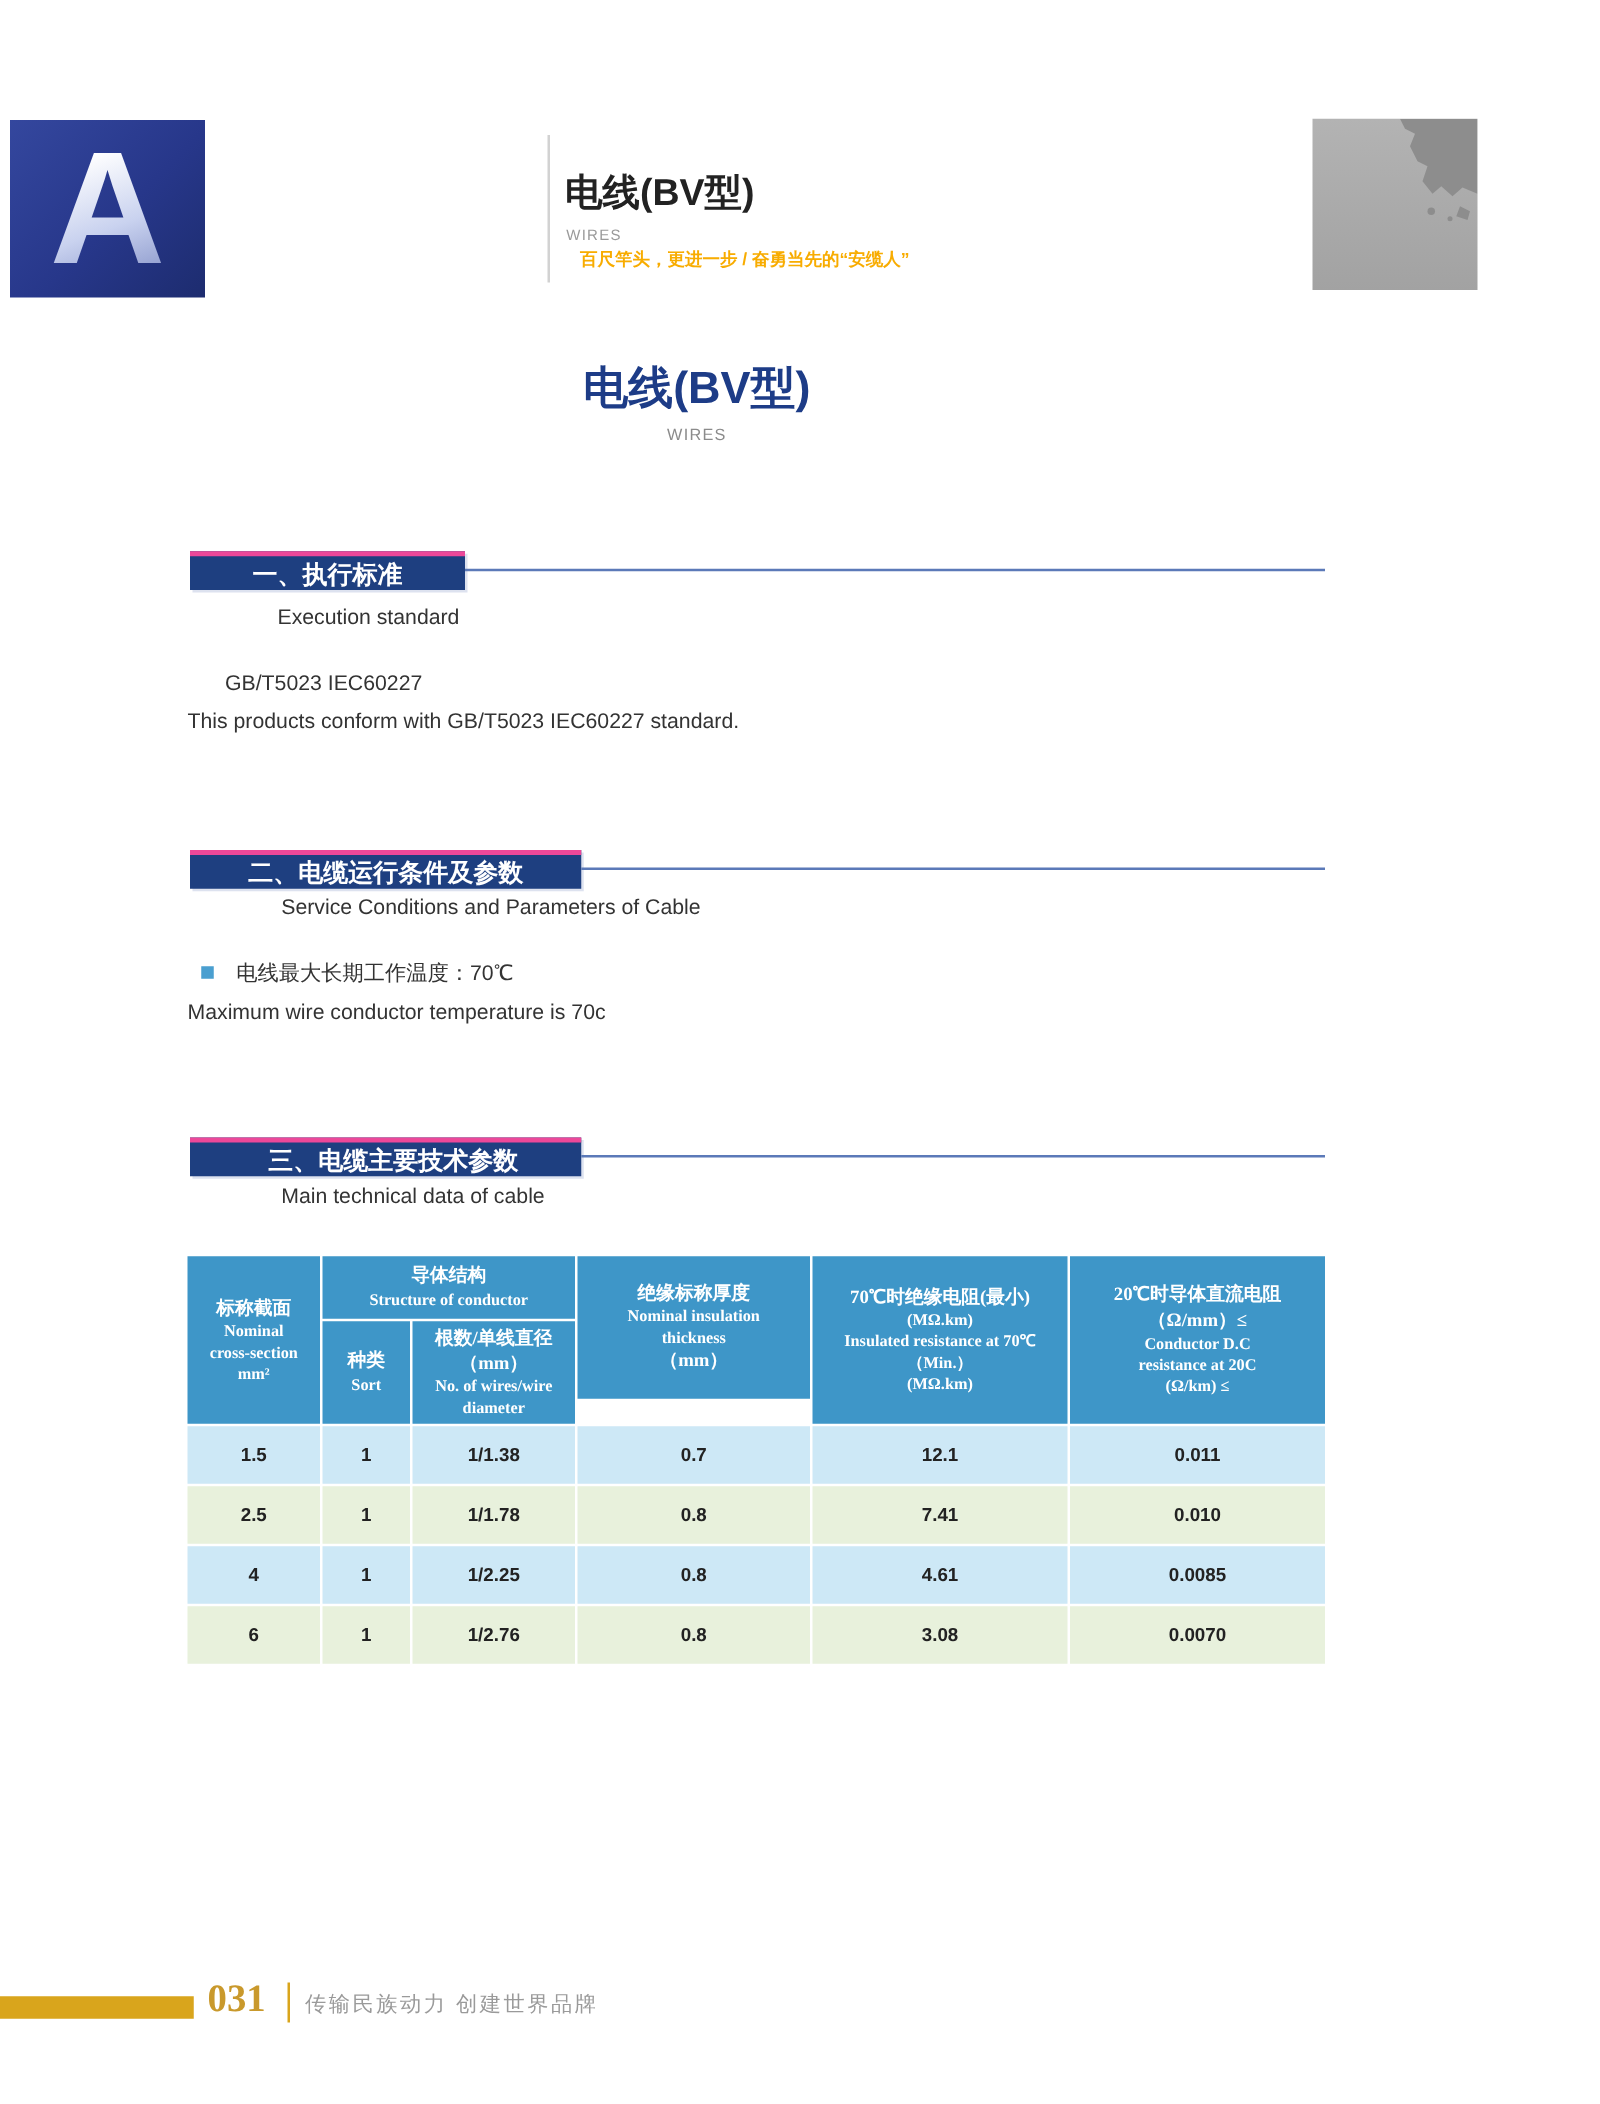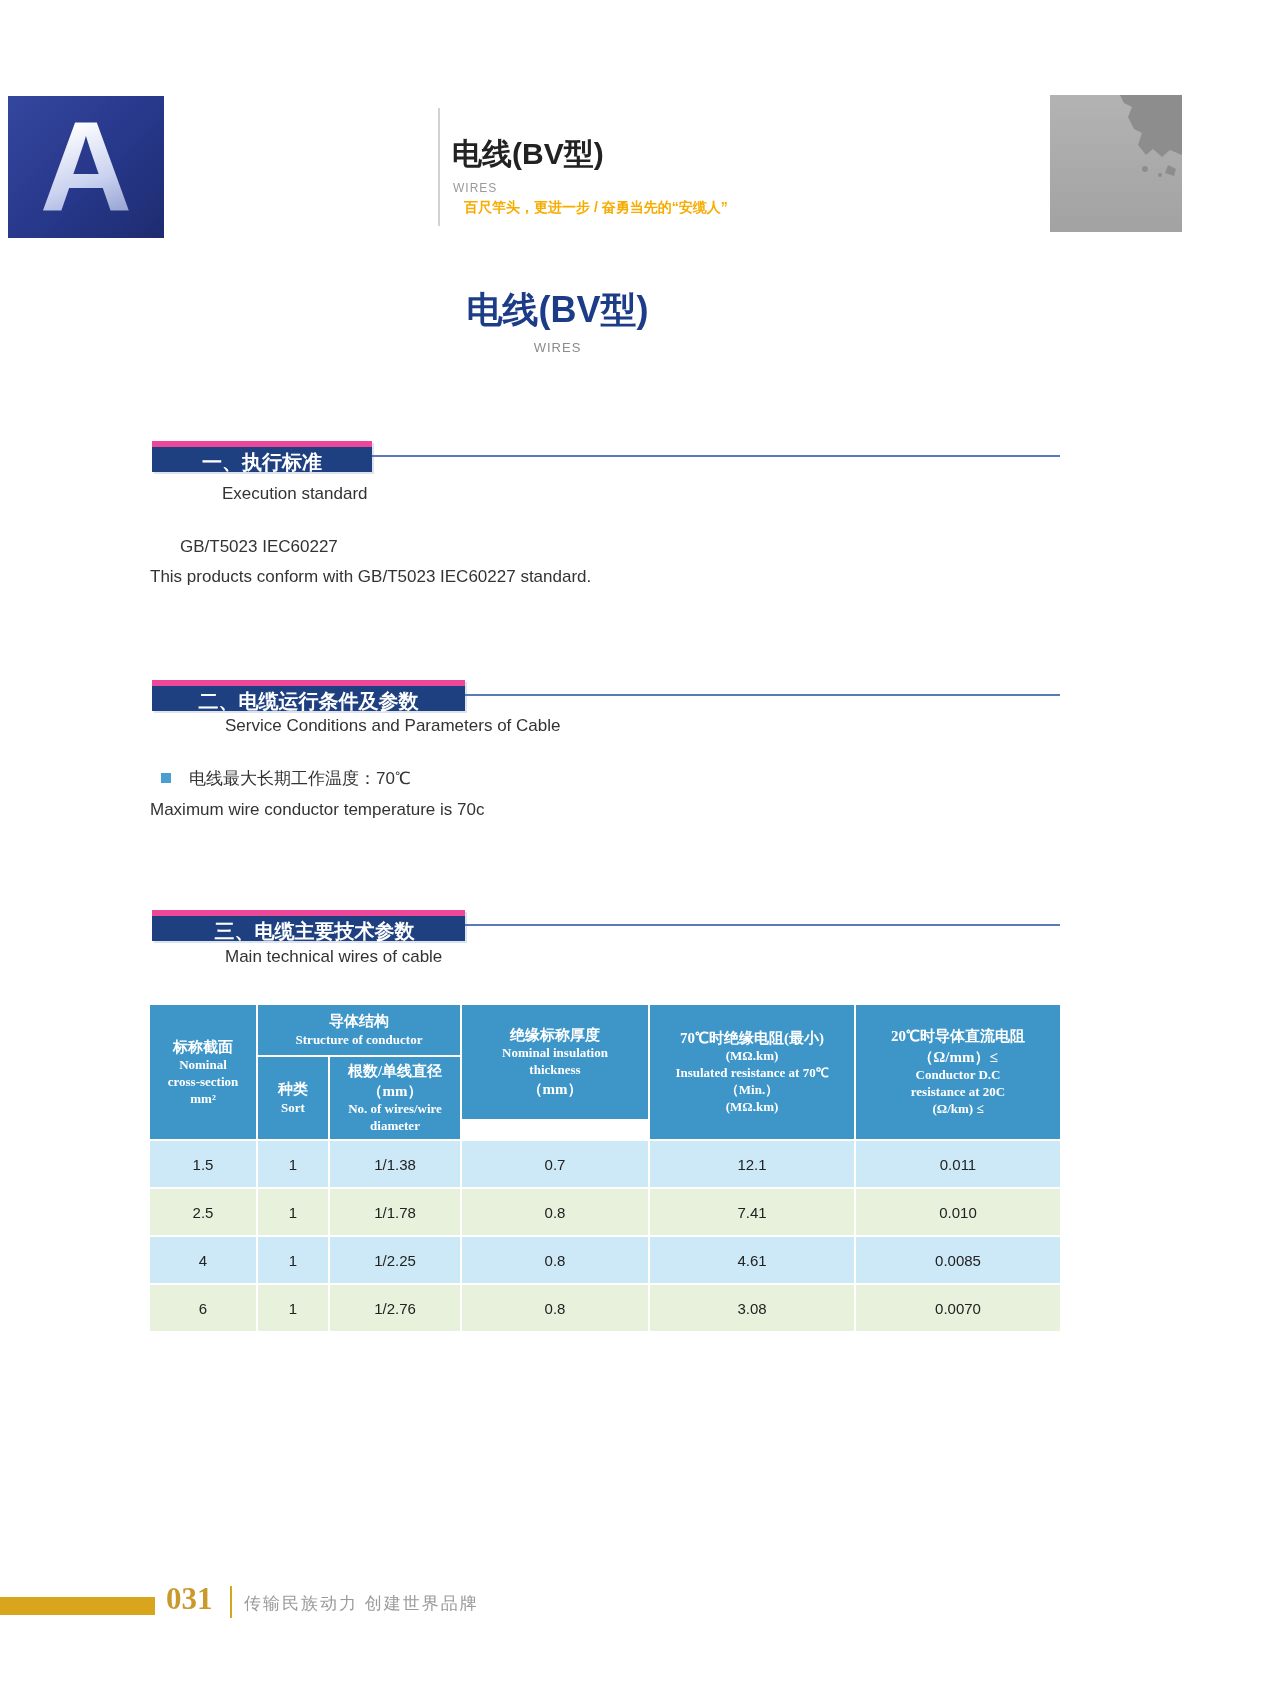--- a/index.html
+++ b/index.html
@@ -22,38 +22,38 @@
   .corner-img { position:absolute; left:1050px; top:95px; width:132px; height:137px;
     background:linear-gradient(180deg,#b3b3b3,#a2a2a2); overflow:hidden; }
 
   
   .page-title { position:absolute; left:0; top:286px; width:1115px; text-align:center;
     font-size:36px; font-weight:800; color:#1d3c87; }
   .page-title-sub { position:absolute; left:0; top:340px; width:1115px; text-align:center;
     font-size:13px; color:#8b8b8b; letter-spacing:1px; }
 
   
-  .sec-box { position:absolute; height:31px; background:#1e3f80; border-top:6px solid #ec4899;
+  .sec-box { position:absolute; height:31px; background:#1e3f80; border-top:4px solid #ec4899;
     box-shadow:2px 2px 0 rgba(120,140,190,.25);
     color:#fff; font-size:20px; font-weight:600; text-align:center; line-height:30px; }
   .sec-line { position:absolute; height:2px; background:#5b79b8; }
   .sec-sub { position:absolute; font-size:17px; color:#333; }
   .body-text { position:absolute; font-size:17px; color:#333; }
   .bullet-sq { position:absolute; width:10px; height:10px; background:#4a9fd0; }
 
   
   .tbl { position:absolute; left:150px; top:1005px; width:910px; height:326px; background:#fff; }
   .hcell { position:absolute; background:#3e96c8; color:#fff; text-align:center;
     display:flex; flex-direction:column; align-items:center; justify-content:center;
     font-family:"Liberation Serif", serif; font-weight:700; }
   .hcell .cn { font-size:15px; line-height:1.35; }
   .hcell .en { font-size:13px; line-height:1.3; }
   .tbody { position:absolute; left:0; top:136px; width:910px; display:grid;
     grid-template-columns:106px 70px 130px 186px 204px 204px; grid-auto-rows:46px; gap:2px; }
-  .dcell { display:flex; align-items:center; justify-content:center; font-size:15px; color:#222; }
+  .dcell { display:flex; align-items:center; justify-content:center; font-size:15px; color:#222;font-weight:bold; }
   .row-blue  { background:#cde8f6; }
   .row-green { background:#e8f1dc; }
 
   
   .footer-bar { position:absolute; left:0; top:1597px; width:155px; height:18px; background:#d9a51c; }
   .footer-num { position:absolute; left:166px; top:1581px; font-family:"Liberation Serif", serif;
     font-size:31px; font-weight:700; color:#c9992c; }
   .footer-div { position:absolute; left:230px; top:1586px; width:2px; height:32px; background:#d9a51c; }
   .footer-tag { position:absolute; left:244px; top:1592px; font-size:17px; color:#9a9a9a; letter-spacing:2px; }
 </style>
@@ -89,21 +89,21 @@
 
   <div class="sec-box" style="left:152px; top:680px; width:313px;">二、电缆运行条件及参数</div>
   <div class="sec-line" style="left:465px; top:694px; width:595px;"></div>
   <div class="sec-sub" style="left:225px; top:716px;">Service Conditions and Parameters of Cable</div>
   <div class="bullet-sq" style="left:161px; top:773px;"></div>
   <div class="body-text" style="left:189px; top:767px;">电线最大长期工作温度：70℃</div>
   <div class="body-text" style="left:150px; top:800px;">Maximum wire conductor temperature is 70c</div>
 
   <div class="sec-box" style="left:152px; top:910px; width:313px;padding-left:12px;">三、电缆主要技术参数</div>
   <div class="sec-line" style="left:465px; top:924px; width:595px;"></div>
-  <div class="sec-sub" style="left:225px; top:947px;">Main technical wires of cable</div>
+  <div class="sec-sub" style="left:225px; top:947px;">Main technical data of cable</div>
 
   <div class="tbl">
 
     <div class="hcell" style="left:0; top:0; width:106px; height:134px;">
       <div class="cn">标称截面</div>
       <div class="en">Nominal</div>
       <div class="en">cross-section</div>
       <div class="en">mm²</div>
     </div>
 

